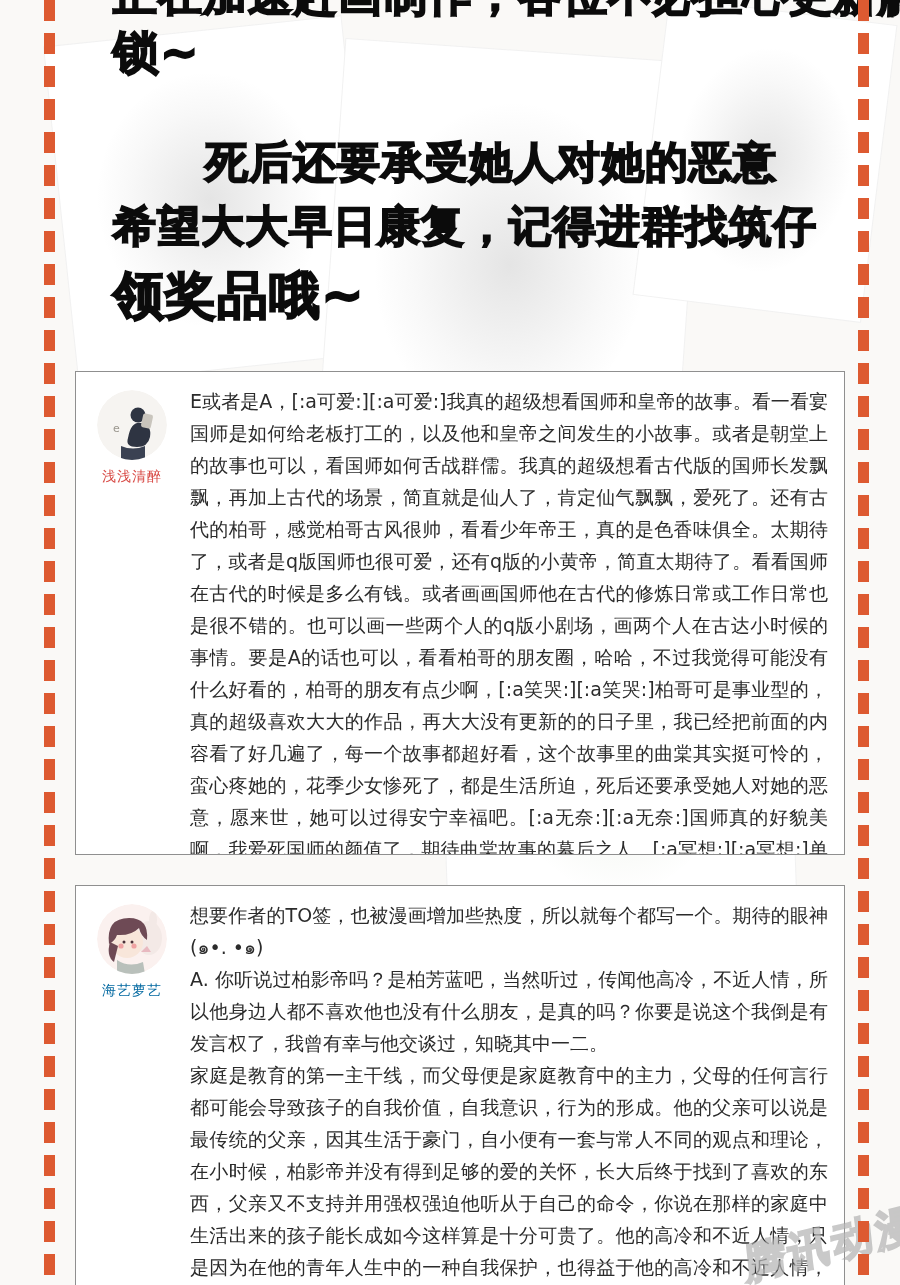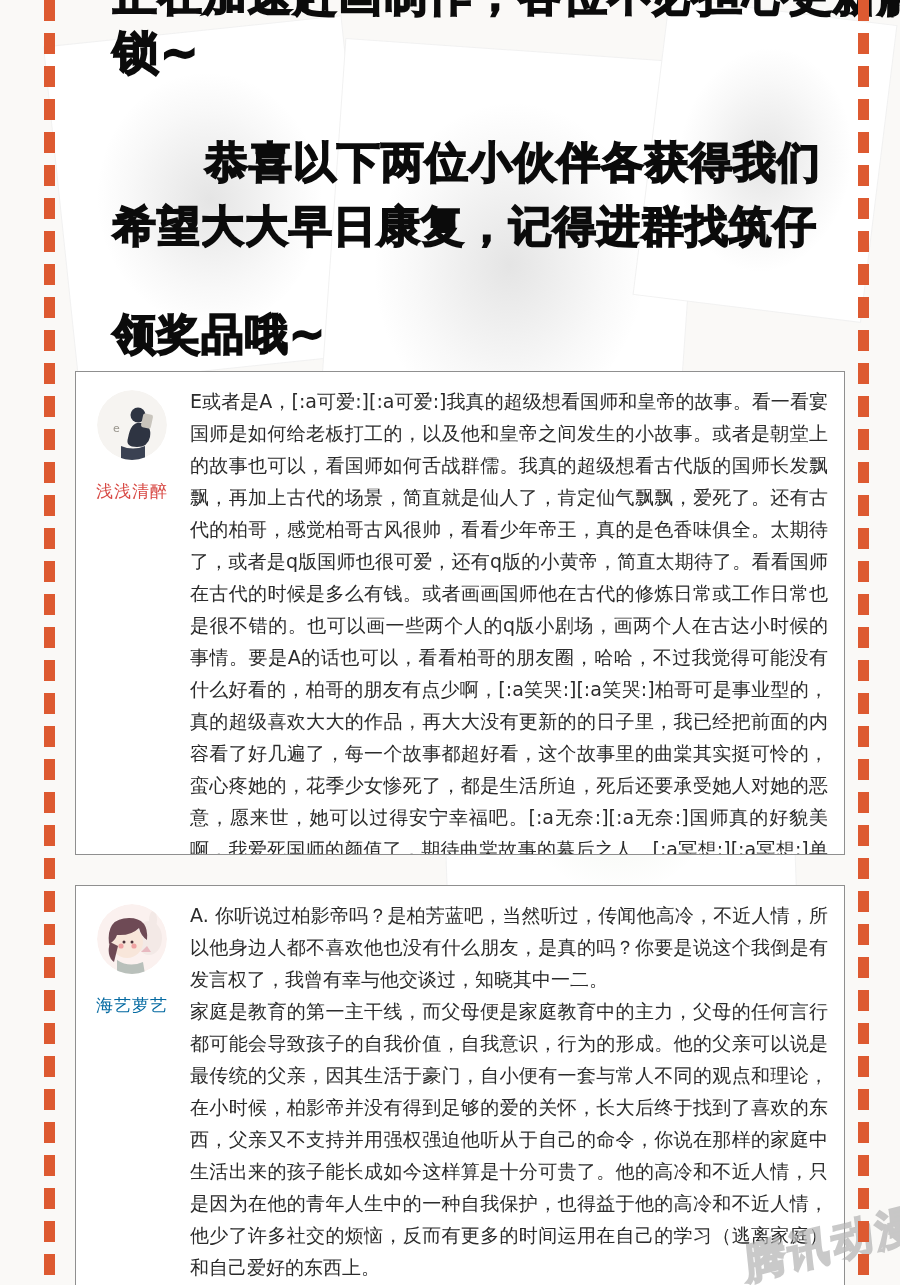--- a/index.html
+++ b/index.html
@@ -43,21 +43,21 @@
     font-weight: bold;
     -webkit-text-stroke: 1.8px #0b0b0b;
     letter-spacing: 1px;
     white-space: nowrap;
     z-index: 5;
   }
   .clipped-line { left: 113px; top: -34px; font-size: 44px; }
   .lock-line    { left: 113px; top: 22px;  font-size: 46px; }
   .head-1 { left: 205px; top: 134px; font-size: 43px; }
   .head-2 { left: 113px; top: 198px; font-size: 43px; }
-  .head-3 { left: 113px; top: 262px; font-size: 43px; margin-top: 44px; }
+  .head-3 { left: 113px; top: 262px; font-size: 51px; }
 
   
   .card {
     position: absolute;
     left: 75px;
     width: 770px;
     background: #ffffff;
     border: 1px solid #8f8f8f;
     display: flex;
     overflow: hidden;
@@ -74,22 +74,22 @@
     align-items: center;
     padding-top: 18px;
   }
   .avatar {
     width: 70px; height: 70px;
     border-radius: 50%;
     overflow: hidden;
     flex: 0 0 auto;
   }
   .username {
-    margin-top: 20px;
-    font-size: 17px;
+    margin-top: 8px;
+    font-size: 14px;
     letter-spacing: 1px;
     white-space: nowrap;
   }
   .username-1 { color: #d84a45; }
   .username-2 { color: #0369a1; }
 
   .card-text {
     flex: 1;
     padding: 13px 16px 0 2px;
     font-size: 19px;
@@ -128,21 +128,21 @@
   </div>
 <div class="bg-art" style="left:650px; top:10px; width:230px; height:300px; transform:rotate(7deg);">
     <div class="blob"></div>
   </div>
 
 <div class="dash-col dash-left"></div>
 <div class="dash-col dash-right"></div>
 
 <div class="headline clipped-line">正在加速赶画制作，各位不必担心更新解</div>
 <div class="headline lock-line">锁~</div>
-<div class="headline head-1">恭喜以下两位小伙伴各获得我们</div>
+<div class="headline head-1">死后还要承受她人对她的恶意</div>
 <div class="headline head-2">希望大大早日康复，记得进群找筑仔</div>
 <div class="headline head-3">领奖品哦~</div>
 
 <div class="card card-1">
   <div class="card-left">
     <div class="avatar">
       <svg viewBox="0 0 70 70" width="70" height="70">
         <circle cx="35" cy="35" r="35" fill="#f6f4f1"></circle>
         <circle cx="41" cy="25" r="7.5" fill="#2e3442"></circle>
         <path d="M31 48 q3 -17 13 -15 q11 2 9 14 q-2 10 -13 10 q-12 0 -9 -9z" fill="#2e3442"></path>
@@ -170,19 +170,20 @@
         <circle cx="37" cy="42" r="2.6" fill="#efa3a3"></circle>
         <circle cx="27" cy="38" r="1.5" fill="#4a3038"></circle>
         <circle cx="35" cy="38" r="1.5" fill="#4a3038"></circle>
         <path d="M20 56 q12 8 26 2 l2 12 l-28 0z" fill="#b9c0bb"></path>
         <path d="M44 48 l6 -6 l4 6z" fill="#e8b9c0"></path>
       </svg>
     </div>
     <div class="username username-2">海艺萝艺</div>
   </div>
   <div class="card-text">
+    <p>想要作者的TO签，也被漫画增加些热度，所以就每个都写一个。期待的眼神(๑•. •๑)</p>
     <p>A. 你听说过柏影帝吗？是柏芳蓝吧，当然听过，传闻他高冷，不近人情，所以他身边人都不喜欢他也没有什么朋友，是真的吗？你要是说这个我倒是有发言权了，我曾有幸与他交谈过，知晓其中一二。</p>
     <p>家庭是教育的第一主干线，而父母便是家庭教育中的主力，父母的任何言行都可能会导致孩子的自我价值，自我意识，行为的形成。他的父亲可以说是最传统的父亲，因其生活于豪门，自小便有一套与常人不同的观点和理论，在小时候，柏影帝并没有得到足够的爱的关怀，长大后终于找到了喜欢的东西，父亲又不支持并用强权强迫他听从于自己的命令，你说在那样的家庭中生活出来的孩子能长成如今这样算是十分可贵了。他的高冷和不近人情，只是因为在他的青年人生中的一种自我保护，也得益于他的高冷和不近人情，他少了许多社交的烦恼，反而有更多的时间运用在自己的学习（逃离家庭）和自己爱好的东西上。</p>
     <p>所以在他父亲不要让他去从事自己喜爱的工作的时候，他才有能力去与他的父亲叫板，但成名之路从未容易，他依靠着他自己的力量走到了如今，我认为不仅要关心于他的性格，更要关心于他为我们呈现出来的职业素养。不过或许如今，他有了一个朋友，名叫晏清河。我十分看好他们，我相信有一日他会将他从阴霾中拉出来，会给予他足够的爱。（作者自我理解从他的朋友那里开始）</p>
   </div>
 </div>
 
 <div class="watermark">腾讯动漫</div>
 
 </body></html>

